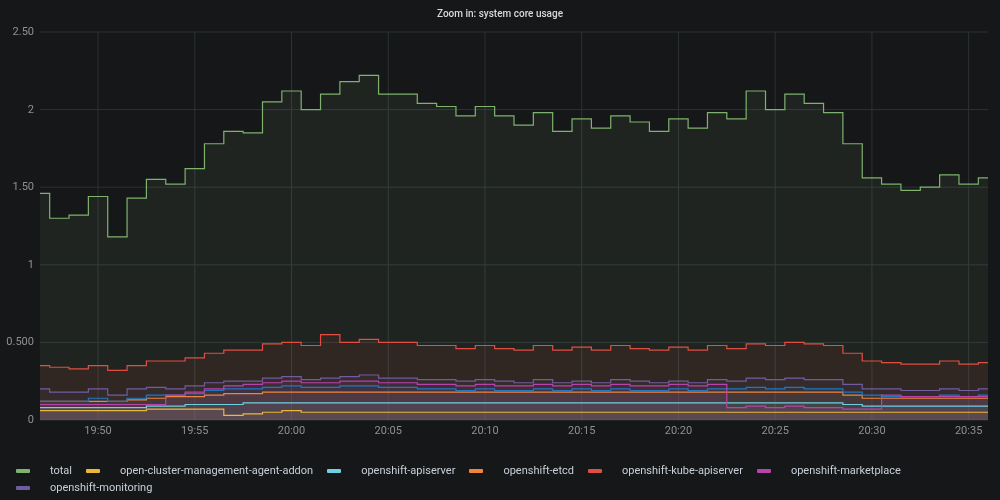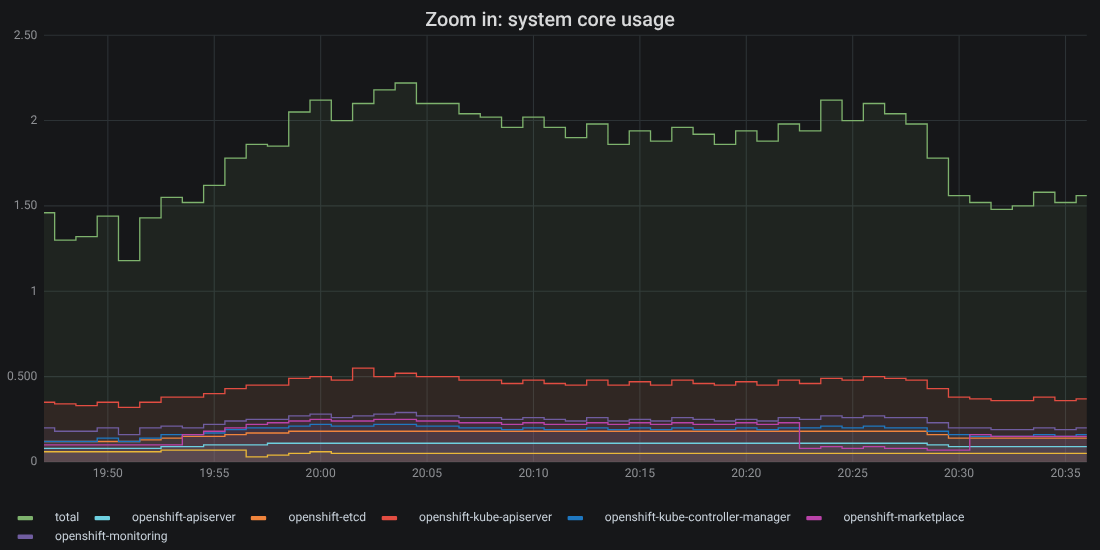--- a/index.html
+++ b/index.html
@@ -1,17 +1,17 @@
 <!DOCTYPE html>
 <html><head>
 <meta charset="utf-8">
 <style>
   html,body{margin:0;padding:0;background:#161719;font-family:-apple-system,BlinkMacSystemFont,"Segoe UI",Roboto,sans-serif;color:#d8d9da;}
   .panel{width:1000px;height:500px;position:relative;box-sizing:border-box;}
-  .title{text-align:center;font-size:18px;font-weight:500;padding:8px 0 4px;color:#d8d9da;}
+  .title{text-align:center;font-size:10px;font-weight:500;padding:8px 0 4px;color:#d8d9da;}
   .plot{position:absolute;left:40px;top:32px;right:12px;bottom:62px;}
   .plot svg{width:100%;height:100%;display:block;}
   .grid line{stroke:#2c3235;stroke-width:1;}
   .legend{position:absolute;left:16px;right:12px;bottom:6px;display:flex;flex-wrap:wrap;gap:4px 14px;font-size:11px;color:#c7d0d9;}
   .legend-item{display:inline-flex;align-items:center;gap:20px;cursor:pointer;}
   .swatch{width:14px;height:4px;border-radius:1px;}
 </style>
 </head>
 <body>
 
@@ -70,34 +70,34 @@
         <path d="M0,372.48 L9.673469387755102,372.48 L9.673469387755102,372.48 L19.346938775510203,372.48 L29.020408163265305,372.48 L29.020408163265305,372.48 L38.69387755102041,372.48 L48.36734693877551,372.48 L48.36734693877551,372.48 L58.04081632653061,372.48 L67.71428571428571,372.48 L67.71428571428571,372.48 L77.38775510204081,372.48 L87.06122448979592,372.48 L87.06122448979592,372.48 L96.73469387755102,372.48 L106.40816326530613,372.48 L106.40816326530613,372.48 L116.08163265306122,372.48 L125.75510204081634,372.48 L125.75510204081634,363.168 L135.42857142857142,363.168 L145.10204081632654,363.168 L145.10204081632654,360.064 L154.77551020408163,360.064 L164.44897959183675,360.064 L164.44897959183675,356.96 L174.12244897959184,356.96 L183.79591836734693,356.96 L183.79591836734693,353.856 L193.46938775510205,353.856 L203.14285714285714,353.856 L203.14285714285714,352.304 L212.81632653061226,352.304 L222.48979591836735,352.304 L222.48979591836735,350.752 L232.16326530612244,350.752 L241.83673469387756,350.752 L241.83673469387756,349.2 L251.51020408163268,349.2 L261.1836734693877,349.2 L261.1836734693877,350.752 L270.85714285714283,350.752 L280.53061224489795,350.752 L280.53061224489795,350.752 L290.2040816326531,350.752 L299.8775510204082,350.752 L299.8775510204082,349.2 L309.55102040816325,349.2 L319.2244897959184,349.2 L319.2244897959184,349.2 L328.8979591836735,349.2 L338.57142857142856,349.2 L338.57142857142856,350.752 L348.2448979591837,350.752 L357.91836734693874,350.752 L357.91836734693874,350.752 L367.59183673469386,350.752 L377.265306122449,350.752 L377.265306122449,352.304 L386.9387755102041,352.304 L396.6122448979592,352.304 L396.6122448979592,352.304 L406.2857142857143,352.304 L415.9591836734694,352.304 L415.9591836734694,353.856 L425.6326530612245,353.856 L435.3061224489796,353.856 L435.3061224489796,352.304 L444.9795918367347,352.304 L454.65306122448976,352.304 L454.65306122448976,353.856 L464.3265306122449,353.856 L474,353.856 L474,353.856 L483.6734693877551,353.856 L493.34693877551024,353.856 L493.34693877551024,352.304 L503.02040816326536,352.304 L512.6938775510205,352.304 L512.6938775510205,353.856 L522.3673469387754,353.856 L532.0408163265306,353.856 L532.0408163265306,352.304 L541.7142857142857,352.304 L551.3877551020408,352.304 L551.3877551020408,353.856 L561.0612244897959,353.856 L570.734693877551,353.856 L570.734693877551,352.304 L580.4081632653061,352.304 L590.0816326530612,352.304 L590.0816326530612,353.856 L599.7551020408164,353.856 L609.4285714285714,353.856 L609.4285714285714,353.856 L619.1020408163265,353.856 L628.7755102040816,353.856 L628.7755102040816,352.304 L638.4489795918367,352.304 L648.1224489795918,352.304 L648.1224489795918,353.856 L657.795918367347,353.856 L667.469387755102,353.856 L667.469387755102,352.304 L677.1428571428571,352.304 L686.8163265306123,352.304 L686.8163265306123,375.584 L696.4897959183673,375.584 L706.1632653061225,375.584 L706.1632653061225,374.032 L715.8367346938775,374.032 L725.5102040816327,374.032 L725.5102040816327,375.584 L735.1836734693877,375.584 L744.8571428571429,375.584 L744.8571428571429,374.032 L754.530612244898,374.032 L764.204081632653,374.032 L764.204081632653,375.584 L773.8775510204082,375.584 L783.5510204081633,375.584 L783.5510204081633,375.584 L793.2244897959184,375.584 L802.8979591836735,375.584 L802.8979591836735,377.136 L812.5714285714286,377.136 L822.2448979591836,377.136 L822.2448979591836,377.136 L831.9183673469388,377.136 L841.5918367346939,377.136 L841.5918367346939,363.168 L851.265306122449,363.168 L860.9387755102041,363.168 L860.9387755102041,364.72 L870.6122448979592,364.72 L880.2857142857143,364.72 L880.2857142857143,364.72 L889.9591836734694,364.72 L899.6326530612246,364.72 L899.6326530612246,364.72 L909.3061224489795,364.72 L918.9795918367347,364.72 L918.9795918367347,364.72 L928.6530612244898,364.72 L938.3265306122449,364.72 L938.3265306122449,364.72 L948,364.72" fill="none" stroke="#ba43a9" stroke-width="1.2"></path>
         <path d="M0,356.96 L9.673469387755102,356.96 L9.673469387755102,360.064 L19.346938775510203,360.064 L29.020408163265305,360.064 L29.020408163265305,360.064 L38.69387755102041,360.064 L48.36734693877551,360.064 L48.36734693877551,356.96 L58.04081632653061,356.96 L67.71428571428571,356.96 L67.71428571428571,363.168 L77.38775510204081,363.168 L87.06122448979592,363.168 L87.06122448979592,356.96 L96.73469387755102,356.96 L106.40816326530613,356.96 L106.40816326530613,355.408 L116.08163265306122,355.408 L125.75510204081634,355.408 L125.75510204081634,356.96 L135.42857142857142,356.96 L145.10204081632654,356.96 L145.10204081632654,353.856 L154.77551020408163,353.856 L164.44897959183675,353.856 L164.44897959183675,350.752 L174.12244897959184,350.752 L183.79591836734693,350.752 L183.79591836734693,349.2 L193.46938775510205,349.2 L203.14285714285714,349.2 L203.14285714285714,349.2 L212.81632653061226,349.2 L222.48979591836735,349.2 L222.48979591836735,346.096 L232.16326530612244,346.096 L241.83673469387756,346.096 L241.83673469387756,344.544 L251.51020408163268,344.544 L261.1836734693877,344.544 L261.1836734693877,347.648 L270.85714285714283,347.648 L280.53061224489795,347.648 L280.53061224489795,346.096 L290.2040816326531,346.096 L299.8775510204082,346.096 L299.8775510204082,344.544 L309.55102040816325,344.544 L319.2244897959184,344.544 L319.2244897959184,342.992 L328.8979591836735,342.992 L338.57142857142856,342.992 L338.57142857142856,346.096 L348.2448979591837,346.096 L357.91836734693874,346.096 L357.91836734693874,346.096 L367.59183673469386,346.096 L377.265306122449,346.096 L377.265306122449,347.648 L386.9387755102041,347.648 L396.6122448979592,347.648 L396.6122448979592,347.648 L406.2857142857143,347.648 L415.9591836734694,347.648 L415.9591836734694,349.2 L425.6326530612245,349.2 L435.3061224489796,349.2 L435.3061224489796,347.648 L444.9795918367347,347.648 L454.65306122448976,347.648 L454.65306122448976,349.2 L464.3265306122449,349.2 L474,349.2 L474,350.752 L483.6734693877551,350.752 L493.34693877551024,350.752 L493.34693877551024,347.648 L503.02040816326536,347.648 L512.6938775510205,347.648 L512.6938775510205,350.752 L522.3673469387754,350.752 L532.0408163265306,350.752 L532.0408163265306,349.2 L541.7142857142857,349.2 L551.3877551020408,349.2 L551.3877551020408,350.752 L561.0612244897959,350.752 L570.734693877551,350.752 L570.734693877551,347.648 L580.4081632653061,347.648 L590.0816326530612,347.648 L590.0816326530612,349.2 L599.7551020408164,349.2 L609.4285714285714,349.2 L609.4285714285714,350.752 L619.1020408163265,350.752 L628.7755102040816,350.752 L628.7755102040816,349.2 L638.4489795918367,349.2 L648.1224489795918,349.2 L648.1224489795918,350.752 L657.795918367347,350.752 L667.469387755102,350.752 L667.469387755102,347.648 L677.1428571428571,347.648 L686.8163265306123,347.648 L686.8163265306123,349.2 L696.4897959183673,349.2 L706.1632653061225,349.2 L706.1632653061225,346.096 L715.8367346938775,346.096 L725.5102040816327,346.096 L725.5102040816327,347.648 L735.1836734693877,347.648 L744.8571428571429,347.648 L744.8571428571429,346.096 L754.530612244898,346.096 L764.204081632653,346.096 L764.204081632653,347.648 L773.8775510204082,347.648 L783.5510204081633,347.648 L783.5510204081633,347.648 L793.2244897959184,347.648 L802.8979591836735,347.648 L802.8979591836735,352.304 L812.5714285714286,352.304 L822.2448979591836,352.304 L822.2448979591836,356.96 L831.9183673469388,356.96 L841.5918367346939,356.96 L841.5918367346939,356.96 L851.265306122449,356.96 L860.9387755102041,356.96 L860.9387755102041,358.512 L870.6122448979592,358.512 L880.2857142857143,358.512 L880.2857142857143,358.512 L889.9591836734694,358.512 L899.6326530612246,358.512 L899.6326530612246,356.96 L909.3061224489795,356.96 L918.9795918367347,356.96 L918.9795918367347,358.512 L928.6530612244898,358.512 L938.3265306122449,358.512 L938.3265306122449,356.96 L948,356.96" fill="none" stroke="#705da0" stroke-width="1.2"></path>
       </svg>
   </div>
   <div class="legend" id="legend">
       <span class="legend-item">
         <span class="swatch" style="background: rgb(126, 178, 109);"></span>
         <span>total</span>
       </span>
       <span class="legend-item">
+        <span class="swatch" style="background: rgb(234, 184, 57);"></span>
+        <span>open-cluster-management-agent-addon</span>
+      </span>
+      <span class="legend-item">
         <span class="swatch" style="background: rgb(110, 208, 224);"></span>
         <span>openshift-apiserver</span>
       </span>
       <span class="legend-item">
         <span class="swatch" style="background: rgb(239, 132, 60);"></span>
         <span>openshift-etcd</span>
       </span>
       <span class="legend-item">
         <span class="swatch" style="background: rgb(226, 77, 66);"></span>
         <span>openshift-kube-apiserver</span>
-      </span>
-      <span class="legend-item">
-        <span class="swatch" style="background: rgb(31, 120, 193);"></span>
-        <span>openshift-kube-controller-manager</span>
       </span>
       <span class="legend-item">
         <span class="swatch" style="background: rgb(186, 67, 169);"></span>
         <span>openshift-marketplace</span>
       </span>
       <span class="legend-item">
         <span class="swatch" style="background: rgb(112, 93, 160);"></span>
         <span>openshift-monitoring</span>
       </span>
     </div>

